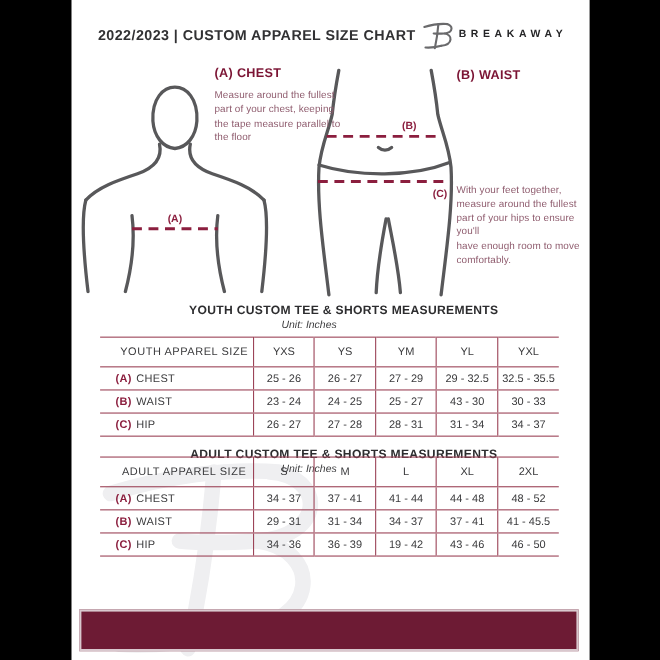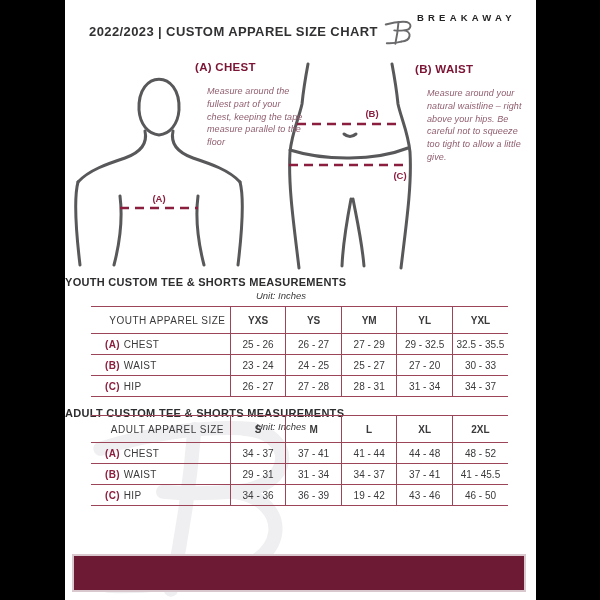--- a/index.html
+++ b/index.html
@@ -4,56 +4,56 @@
 <style>
   html,body{margin:0;padding:0;background:#000;}
   .stage{position:relative;width:600px;height:600px;background:#000;overflow:hidden;
          font-family:"Liberation Sans", sans-serif;}
   .sheet{position:absolute;left:65px;top:0;width:471px;height:600px;background:#ffffff;overflow:hidden;}
 
   
   .doc-title{position:absolute;left:24px;top:24px;font-size:13px;font-weight:700;
              letter-spacing:.4px;color:#313133;white-space:nowrap;z-index:2;}
   .brand-logo{position:absolute;left:317px;top:15px;color:#6a6a6c;z-index:2;}
-  .brand-name{position:absolute;left:352px;top:12px;font-size:9.5px;font-weight:700;
+  .brand-name{position:absolute;left:352px;top:26px;font-size:9.5px;font-weight:700;
               letter-spacing:4.2px;color:#252527;z-index:2;}
 
   
   .watermark{position:absolute;left:8px;top:386px;color:#efeff1;z-index:0;}
 
   
   .fig{position:absolute;z-index:1;}
   .fig path, .fig line{fill:none;stroke:#58585a;stroke-width:3;stroke-linecap:round;}
   .fig .dash{stroke:#8b1e3e;stroke-width:2.6;stroke-dasharray:9 6;stroke-linecap:butt;}
   .fig text{font-family:"Liberation Sans",sans-serif;font-size:9.5px;font-weight:700;fill:#8b1e3e;}
 
   
   .guide-block{position:absolute;z-index:1;}
   .guide-block h3{margin:0 0 7px 0;font-size:11.5px;font-weight:700;color:#7b1434;letter-spacing:.3px;}
-  .guide-block p{margin:12px;font-size:9px;font-style:italic;color:#8f5c6e;line-height:1.42;
+  .guide-block p{margin:0;font-size:9px;color:#8f5c6e;line-height:1.42;
                  white-space:pre-line;letter-spacing:.1px;}
 
   
-  .tbl-title{position:absolute;left:0;width:471px;text-align:left;font-size:11px;
+  .tbl-title{position:absolute;left:12px;width:471px;text-align:center;font-size:11px;
              font-weight:700;color:#2d2d2f;letter-spacing:.3px;z-index:1;}
   .tbl-unit{position:absolute;left:0;width:432px;text-align:center;font-size:9.5px;
             font-style:italic;color:#3c3c3e;z-index:1;}
   table.size-table{position:absolute;left:26px;width:417px;border-collapse:collapse;
                    table-layout:fixed;z-index:1;}
   table.size-table td{border-bottom:1.5px solid #9c4458;vertical-align:middle;
                       font-size:10px;color:#3a3a3c;text-align:center;padding:0;}
   table.size-table{border-top:1.5px solid #9c4458;}
   table.size-table td + td{border-left:1px solid #9c4458;}
   table.size-table .head-row td{height:26px;}
   table.size-table tr td{height:20px;}
   .col-label{width:138px;}
   .col-val{width:55px;}
   .apparel-size{text-align:right;padding-left:14px !important;font-size:9.5px;
                 letter-spacing:.5px;color:#2f2f31;}
-  .size-col{font-weight:700;color:#2b2b2d;font-size:10.5px;margin-left:32px;}
+  .size-col{font-weight:400;color:#2b2b2d;font-size:10.5px;margin-left:32px;}
   .row-label{text-align:left !important;padding-left:14px !important;letter-spacing:.3px;}
   .row-key{font-weight:700;color:#8b1e3e;margin-right:4px;}
 
   
   .footer-bar{position:absolute;left:7px;top:554px;width:450px;height:34px;
               background:#6d1b34;border:2px solid #d9c8ce;z-index:1;}
 </style>
 </head>
 <body>
 
@@ -106,23 +106,24 @@
       <text x="92" y="59" text-anchor="middle">(B)</text>
       <text x="120" y="121" text-anchor="middle">(C)</text>
     </svg>
 
     <div class="guide-block" style="left:130px;top:61px;width:124px">
       <h3>(A) CHEST</h3>
       <p>Measure around the fullest part of your chest, keeping the tape measure parallel to the floor</p>
     </div>
     <div class="guide-block" style="left:350px;top:63px;width:120px">
       <h3>(B) WAIST</h3>
-      <p>Measure around your natural waistline – right above your hips. Be careful not to squeeze too tight to allow a little give.</p>
     </div>
     <div class="guide-block" style="left:350px;top:166px;width:120px">
+      <p>With your feet together, measure around the fullest part of your hips to ensure you'll
+have enough room to move comfortably.</p>
     </div>
 
     <div class="tbl-title" style="top:276px">YOUTH CUSTOM TEE &amp; SHORTS MEASUREMENTS</div>
     <div class="tbl-unit" style="top:290px">Unit: Inches</div>
     <table class="size-table" style="top:306px">
       <colgroup>
           <col class="col-label">
           <col class="col-val">
           <col class="col-val">
           <col class="col-val">
@@ -144,21 +145,21 @@
         <td>26 - 27</td>
         <td>27 - 29</td>
         <td>29 - 32.5</td>
         <td>32.5 - 35.5</td>
       </tr>
       <tr>
         <td class="row-label"><span class="row-key">(B)</span><span>WAIST</span></td>
         <td>23 - 24</td>
         <td>24 - 25</td>
         <td>25 - 27</td>
-        <td>27 - 20</td>
+        <td>43 - 30</td>
         <td>30 - 33</td>
       </tr>
       <tr>
         <td class="row-label"><span class="row-key">(C)</span><span>HIP</span></td>
         <td>26 - 27</td>
         <td>27 - 28</td>
         <td>28 - 31</td>
         <td>31 - 34</td>
         <td>34 - 37</td>
       </tr>

